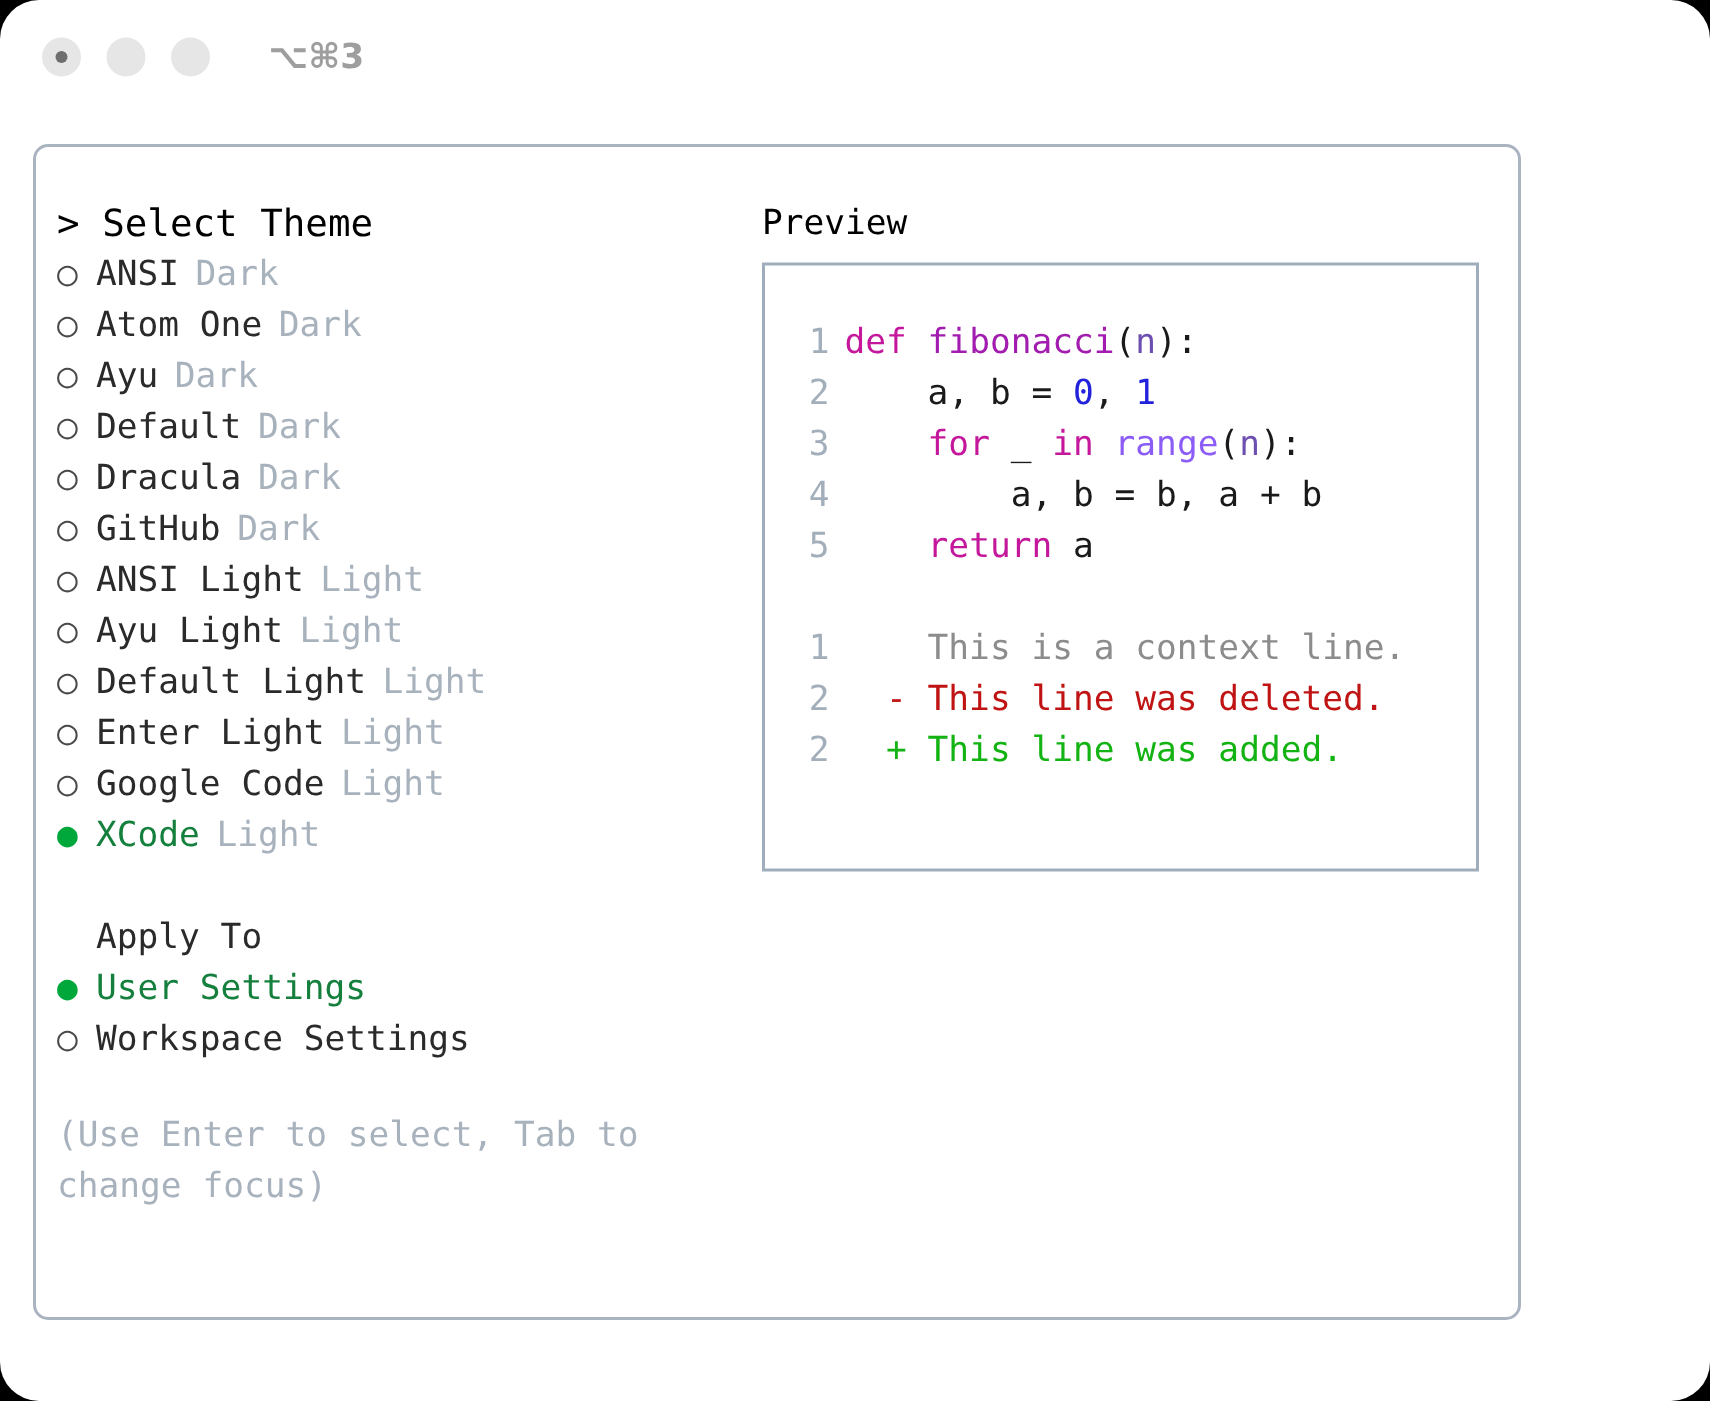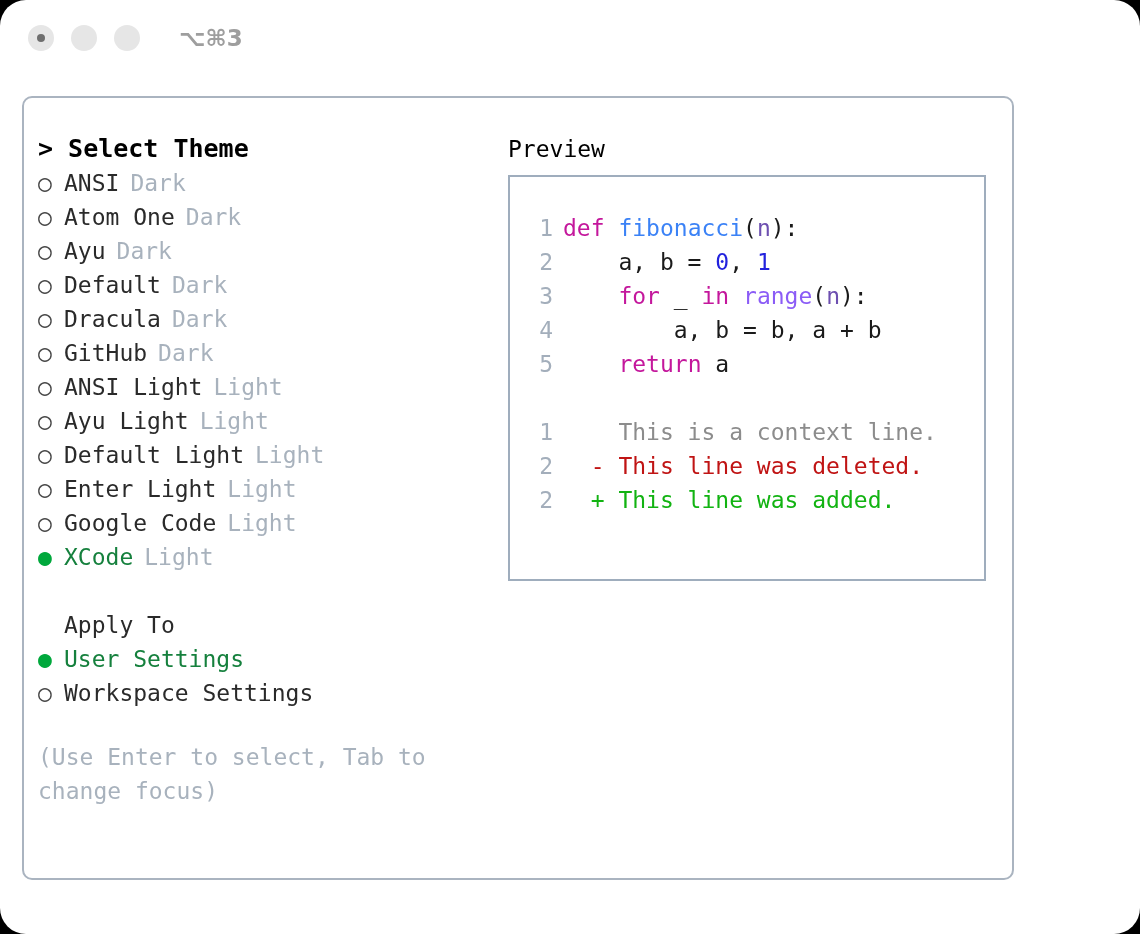--- a/index.html
+++ b/index.html
@@ -73,21 +73,21 @@
     padding: 34px 0 0 14px;
   }
 
   .columns { display: flex; }
   .left-col  { width: 470px; }
   .right-col { width: 500px; }
 
   
   .section-title {
     font-size: 25px;
-    font-weight: bold;
+    font-weight: normal;
     color: #000000;
     line-height: 34px;
     white-space: pre;
   }
   .opt {
     font-size: 23px;
     line-height: 34px;
     color: #2a2a2a;
     white-space: pre;
     display: flex;
@@ -151,21 +151,21 @@
     color: #a3aebb;
     display: inline-block;
     width: 26px;
     text-align: right;
     margin-right: 10px;
   }
   .blank-line { height: 34px; }
 
   
   .tok-kw   { color: #c4179c; }
-  .tok-fn   { color: #3b82f6; }
+  .tok-fn   { color: #a21caf; }
   .tok-bi   { color: #8b5cf6; }
   .tok-num  { color: #2222dd; }
   .tok-plain{ color: #1a1a1a; }
   .tok-param{ color: #6d4fb0; }
 
   .diff-ctx { color: #8c8c8c; }
   .diff-del { color: #c01414; }
   .diff-add { color: #12b312; }
 </style>
 </head>

